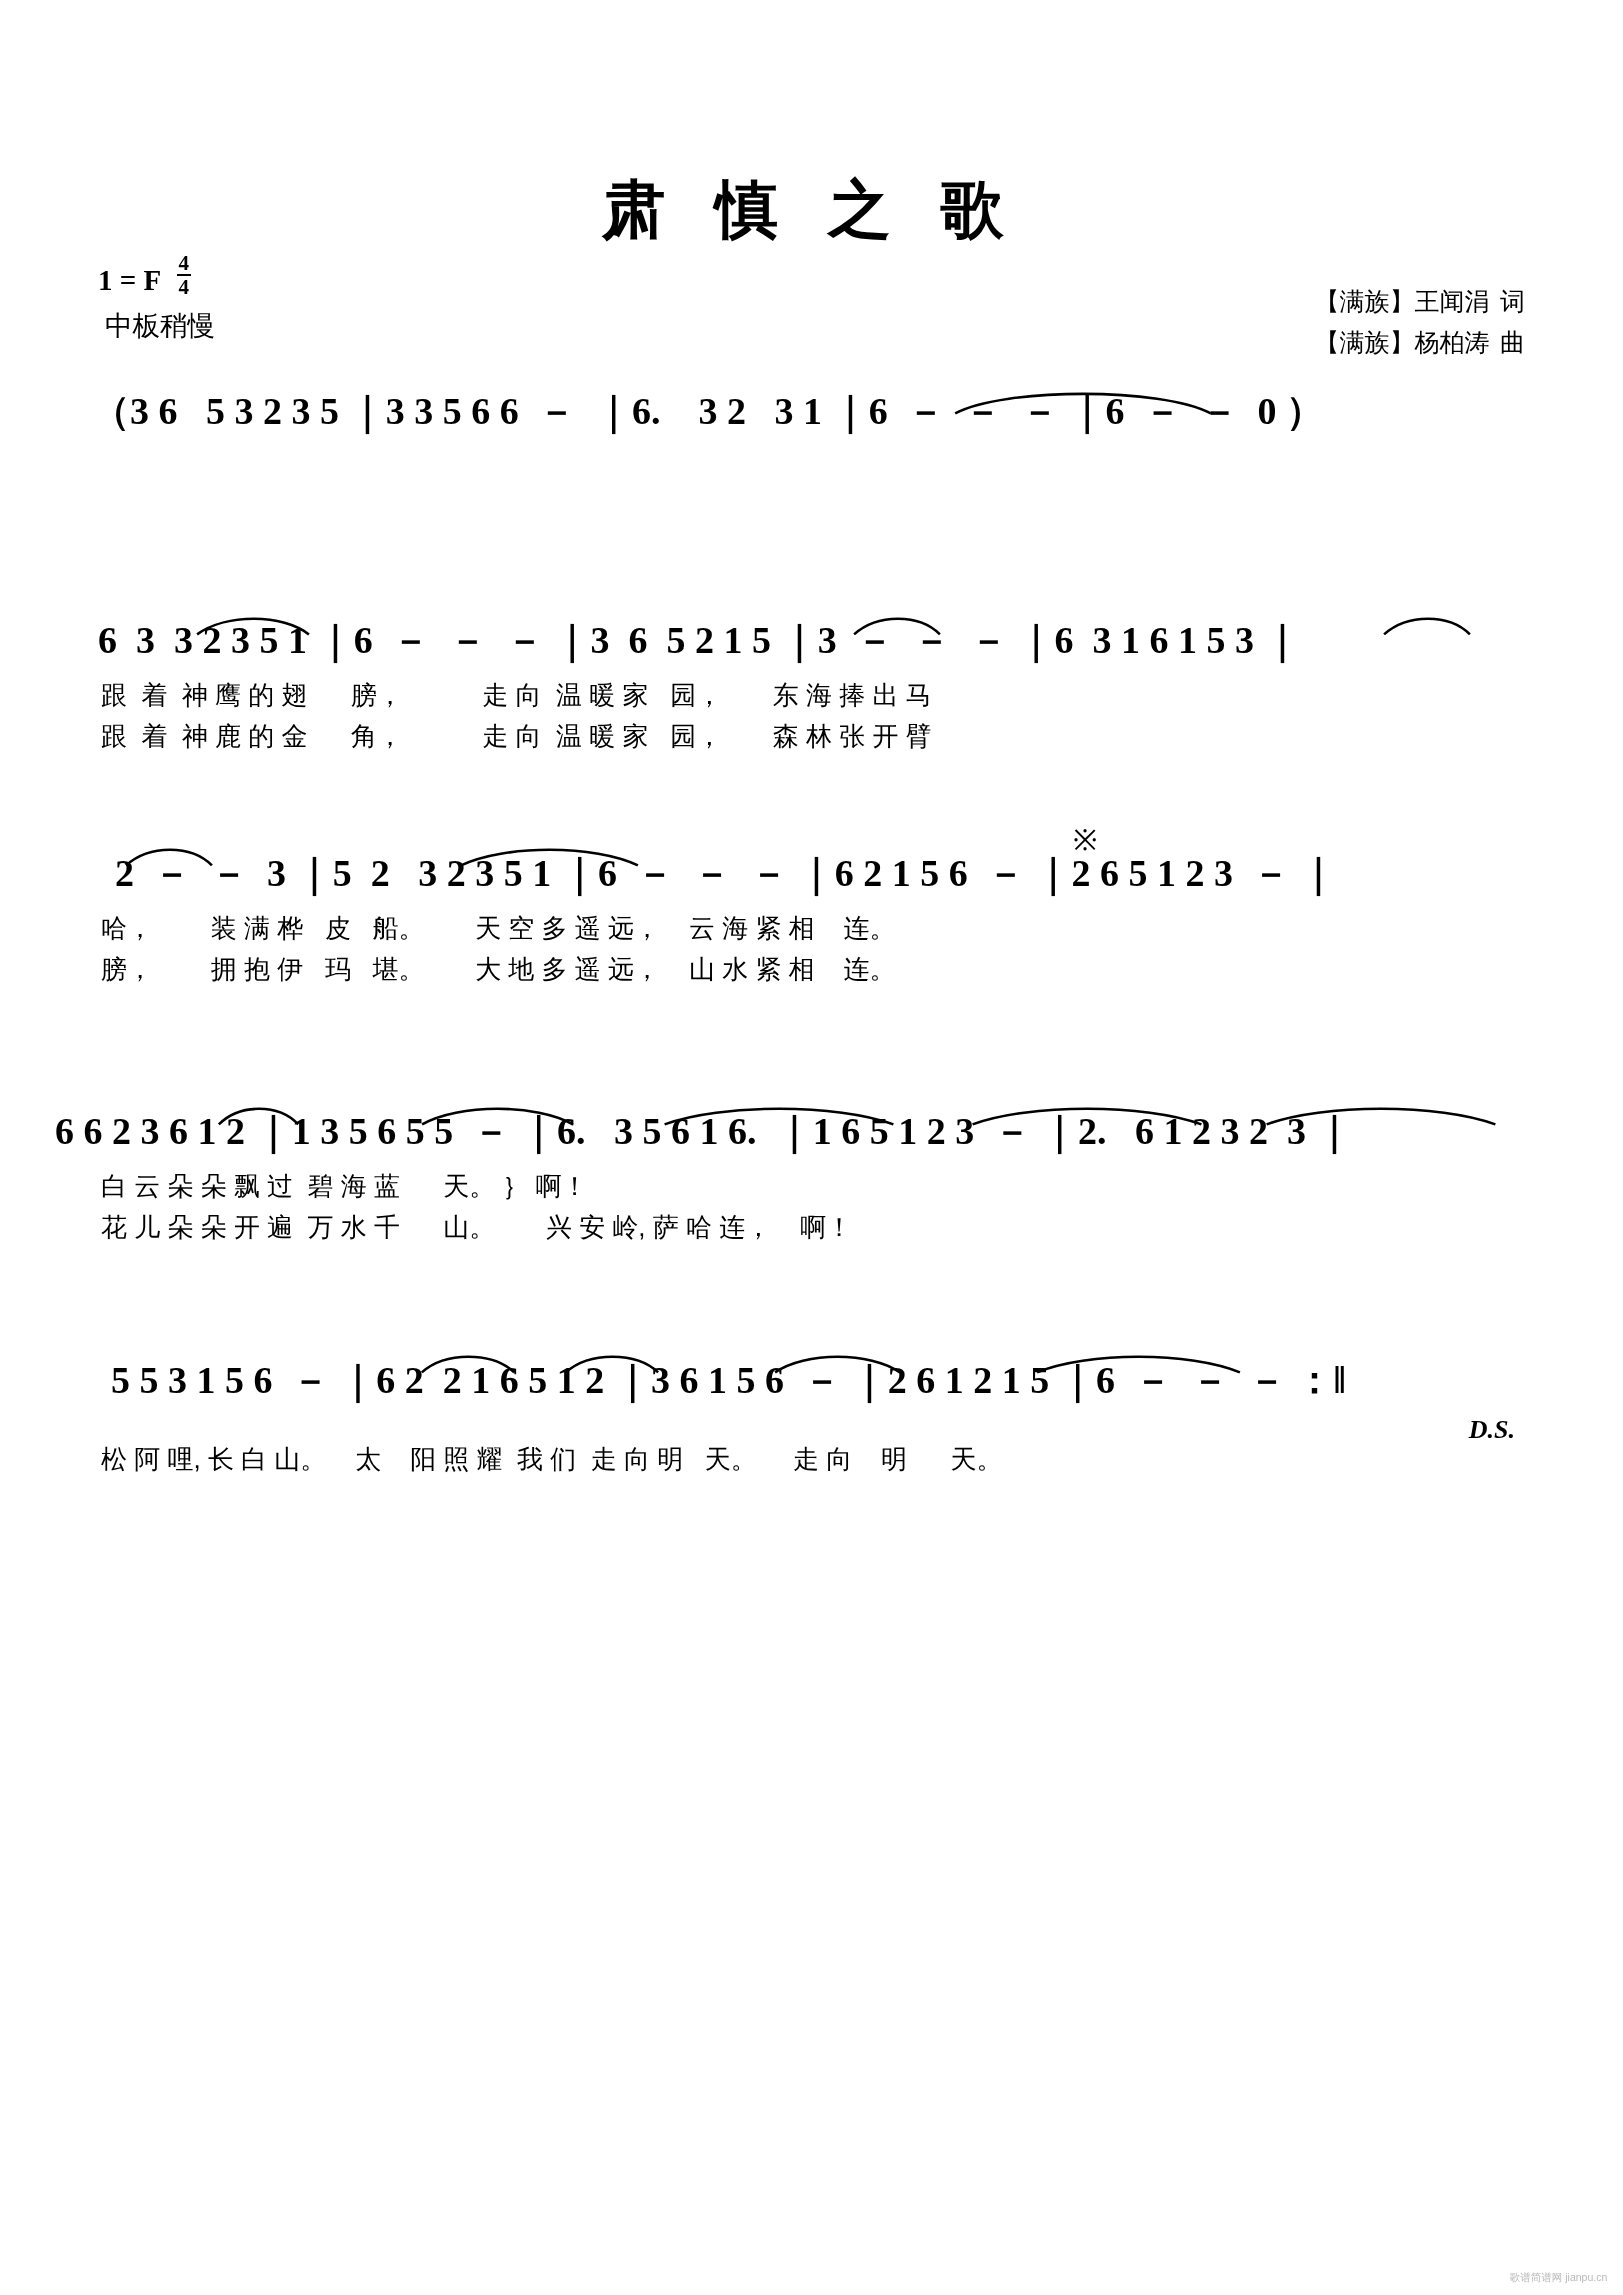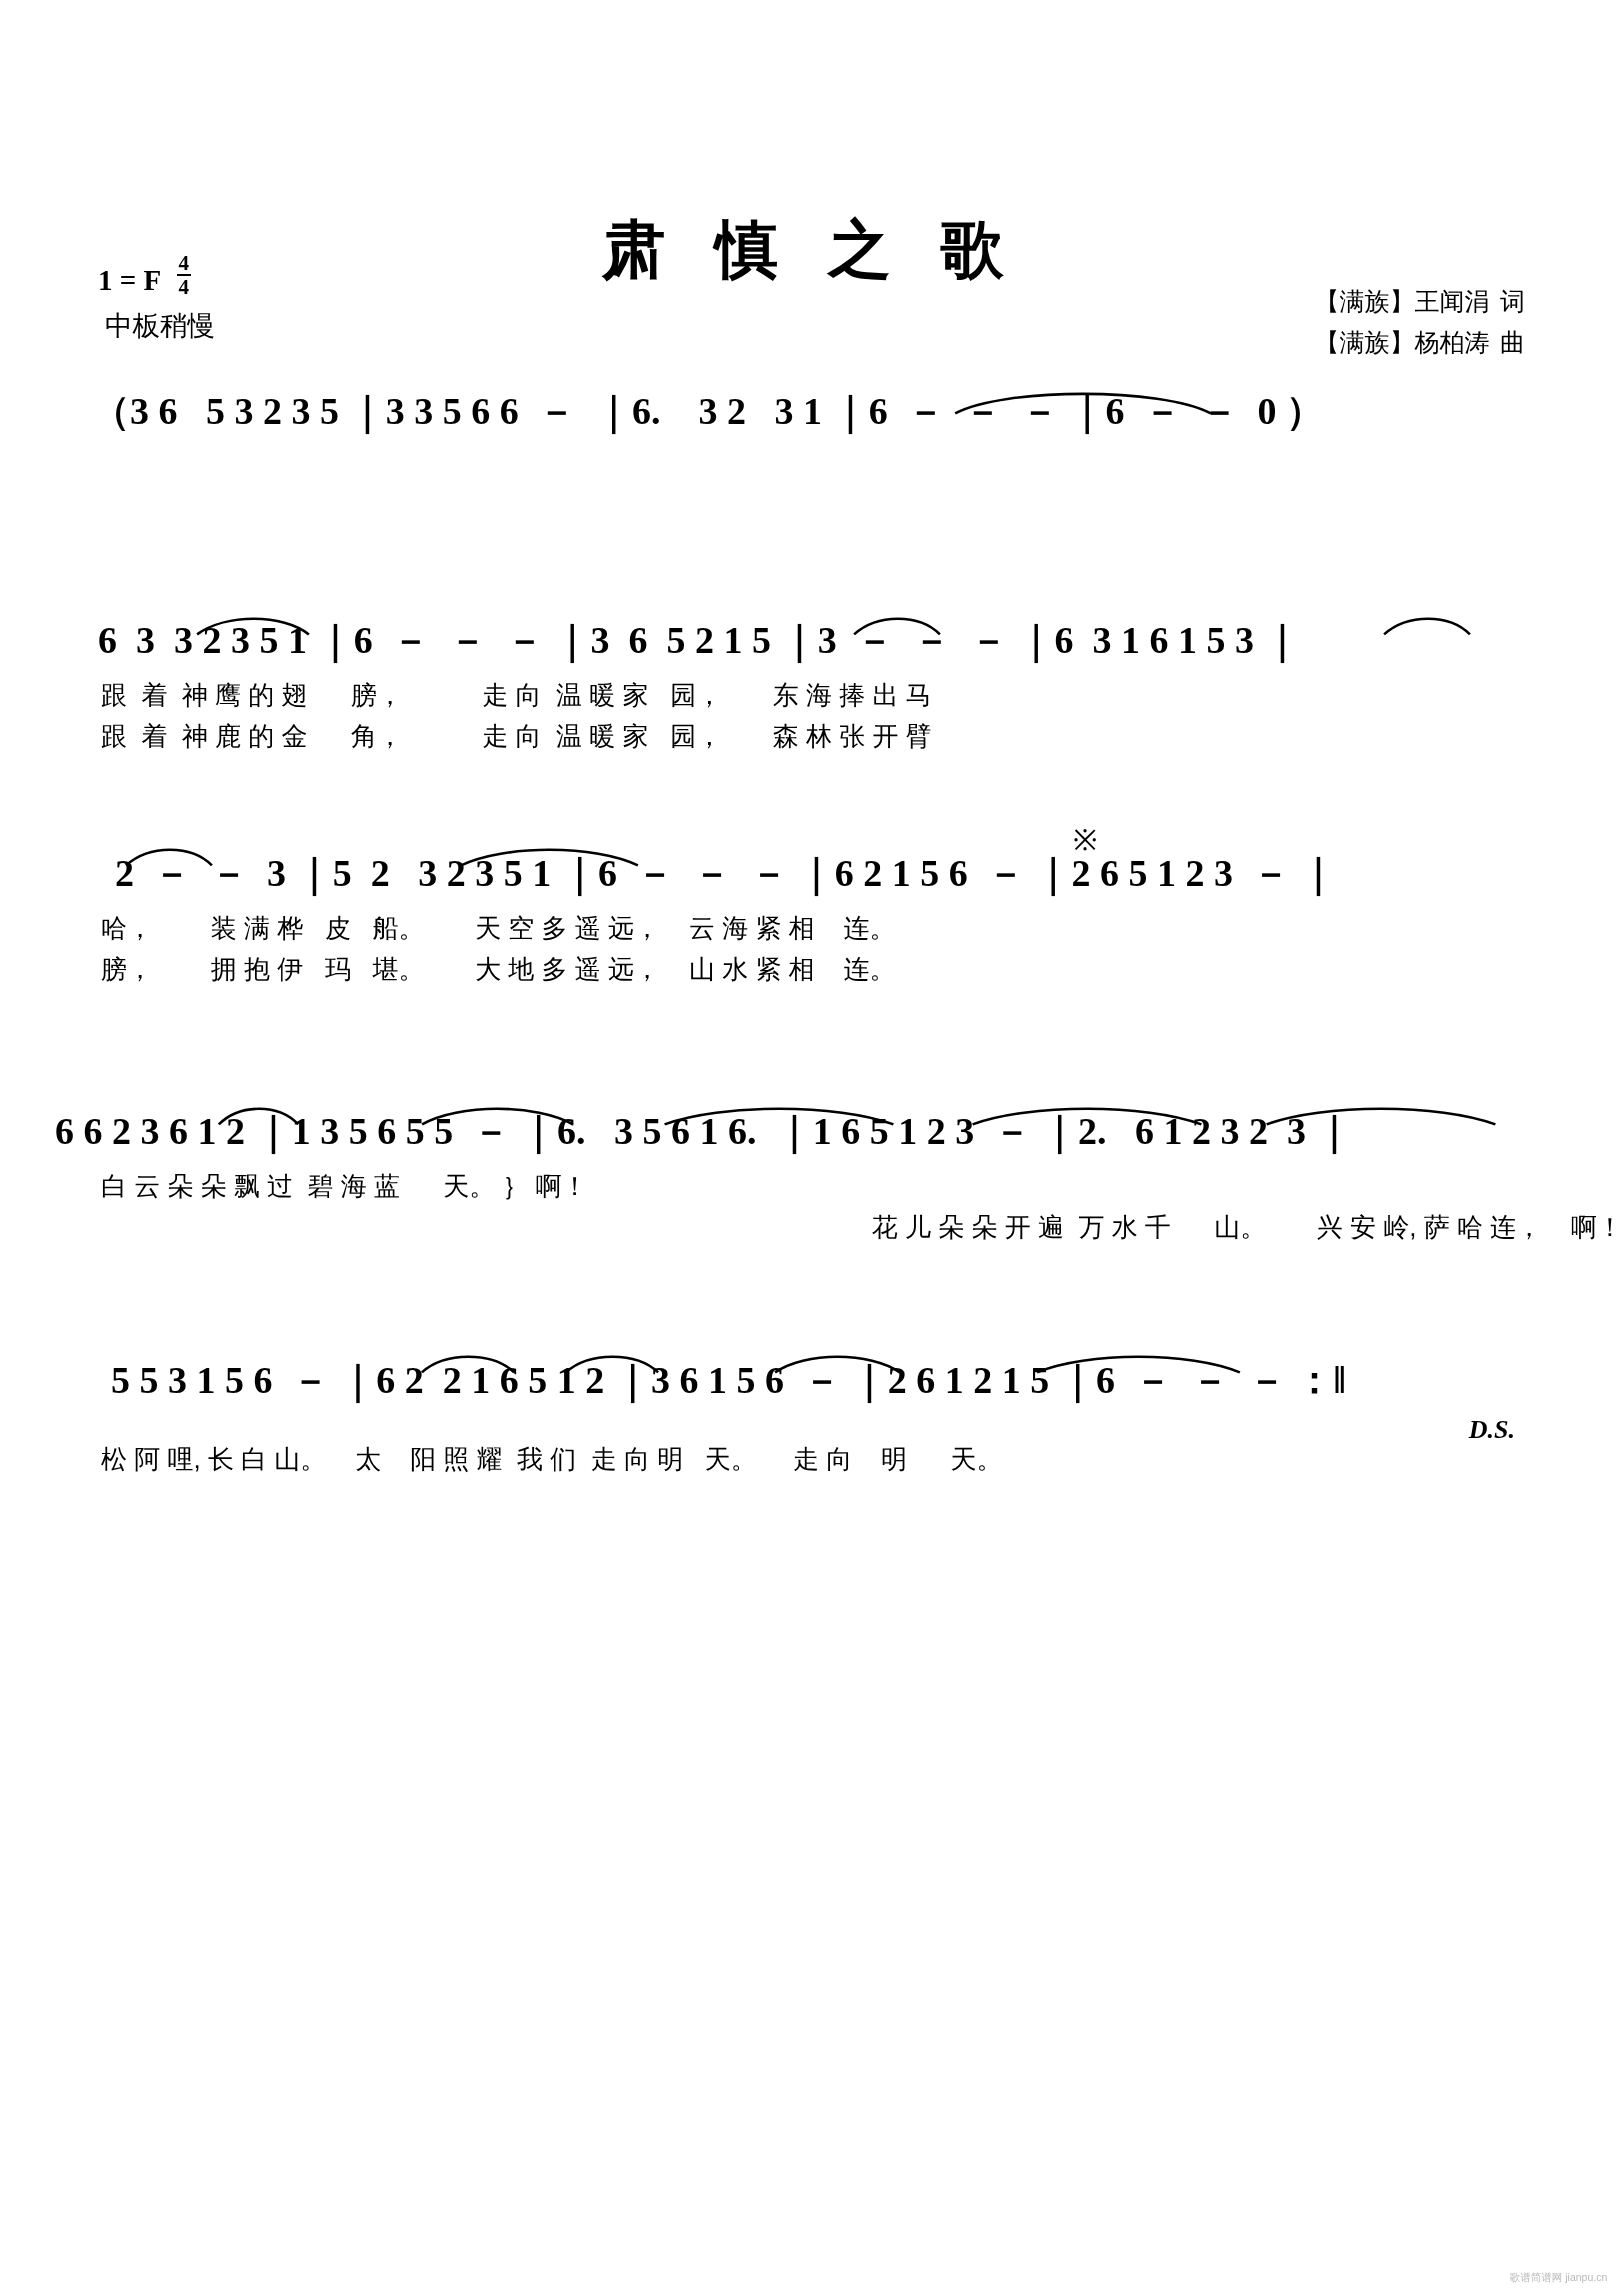--- a/index.html
+++ b/index.html
@@ -18,21 +18,20 @@
 
   
   .title{
     position:absolute;
     top:167px;left:0;width:1623px;
     text-align:center;
     font-family:"Liberation Serif", serif;
     font-size:63px;
     font-weight:700;
     letter-spacing:17px;
-    margin-top:40px;
   }
   .subtitle{
     position:absolute;
     top:295px;left:0;width:1623px;
     text-align:center;
     font-size:26px;
     letter-spacing:2.6px;
   }
 
   .key-sig{
@@ -204,21 +203,21 @@
           <path d="M4,36 C90,4 270,4 356,36" fill="none" stroke="#000" stroke-width="4"></path>
         </svg>
     </div>
     <div style="position:absolute;top:-5.2px;left:1263px;">
       <svg width="236" height="26" viewBox="0 0 360 40">
           <path d="M4,36 C90,4 270,4 356,36" fill="none" stroke="#000" stroke-width="4"></path>
         </svg>
     </div>
     <div class="notes" style="padding-left:55px;">6 6 2 3 6 1 2 ｜1 3 5 6 5 5  － ｜6.   3 5 6 1 6.  ｜1 6 5 1 2 3  － ｜2.   6 1 2 3 2  3 ｜</div>
     <div class="lyric" style="padding-left:101px;">白 云 朵 朵 飘 过  碧 海 蓝      天。 ｝ 啊！</div>
-    <div class="lyric" style="text-align:right;">花 儿 朵 朵 开 遍  万 水 千      山。       兴 安 岭, 萨 哈 连，    啊！</div>
+    <div class="lyric" style="padding-left:101px;">花 儿 朵 朵 开 遍  万 水 千      山。       兴 安 岭, 萨 哈 连，    啊！</div>
   </div>
 
   <div class="system" style="top:1355px;">
     <div style="position:absolute;top:-6.5px;left:419px;">
       <svg width="98" height="26" viewBox="0 0 150 40">
           <path d="M4,36 C40,4 112,4 146,36" fill="none" stroke="#000" stroke-width="4"></path>
         </svg>
     </div>
     <div style="position:absolute;top:-6.5px;left:563px;">
       <svg width="98" height="26" viewBox="0 0 150 40">

